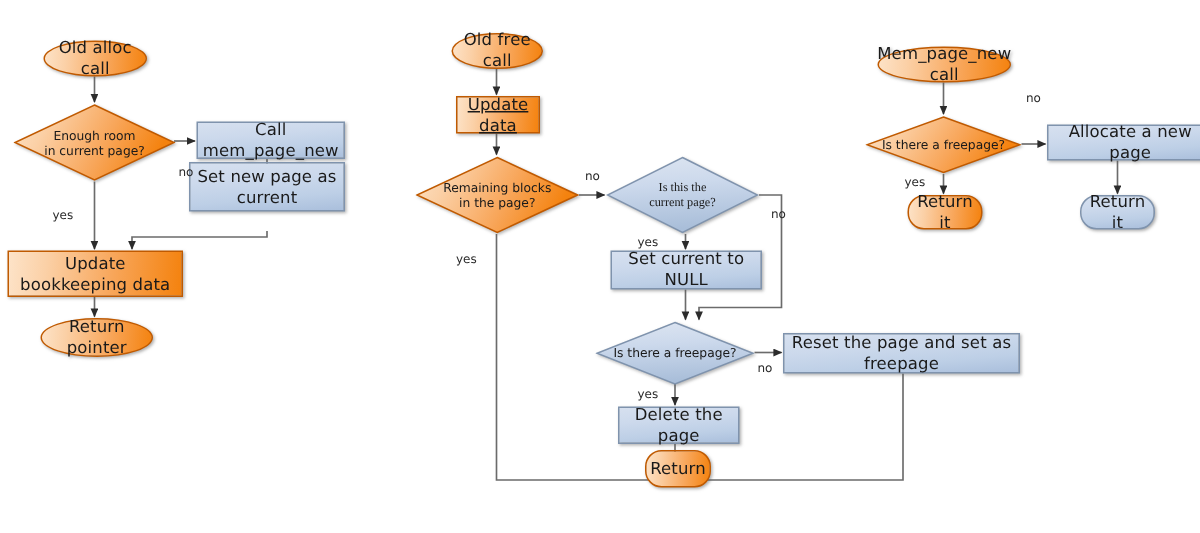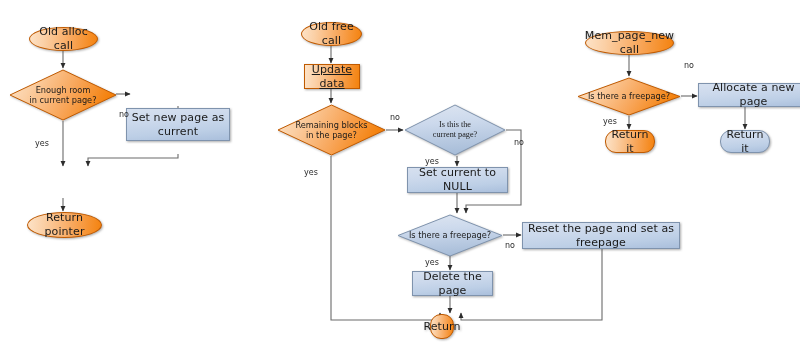--- a/index.html
+++ b/index.html
@@ -99,25 +99,31 @@
             <stop offset="100%" stop-color="#f4820e"></stop>
         </linearGradient>
       </defs>
       <polygon points="54,1 107,26 54,51 1,26" fill="url(#og1)" stroke="#c05a00" stroke-width="1"></polygon>
     </svg>
     <div class="dlabel">
       <span>Enough room<br>in current page?</span>
     </div>
   </div>
 
+  <div class="node b-rect" style="left:131px;top:81px;width:99px;height:25px;">
+    <span>Call mem_page_new</span>
+  </div>
 
   <div class="node b-rect" style="left:126px;top:108px;width:104px;height:33px;">
     <span>Set new page as current</span>
   </div>
 
+  <div class="node o-rect" style="left:5px;top:167px;width:117px;height:31px;">
+    <span>Update bookkeeping data</span>
+  </div>
 
   <div class="node o-ellipse" style="left:27px;top:212px;width:75px;height:26px;">
     <span>Return pointer</span>
   </div>
 
   <div class="elabel" style="left:119px;top:110px;">no</div>
   <div class="elabel" style="left:35px;top:139px;">yes</div>
 
   <div class="node o-ellipse" style="left:301px;top:22px;width:61px;height:24px;">
     <span>Old free call</span>
@@ -166,21 +172,21 @@
   </div>
 
   <div class="node b-rect" style="left:522px;top:222px;width:158px;height:27px;">
     <span>Reset the page and set as freepage</span>
   </div>
 
   <div class="node b-rect" style="left:412px;top:271px;width:81px;height:25px;">
     <span>Delete the page</span>
   </div>
 
-  <div class="node o-round" style="left:430px;top:314px;width:24px;height:25px;text-align:center;">
+  <div class="node o-round" style="left:430px;top:300px;width:44px;height:25px;text-align:center;">
     <span>Return</span>
   </div>
 
   <div class="elabel" style="left:390px;top:113px;">no</div>
   <div class="elabel" style="left:304px;top:168px;">yes</div>
   <div class="elabel" style="left:425px;top:157px;">yes</div>
   <div class="elabel" style="left:514px;top:138px;">no</div>
   <div class="elabel" style="left:505px;top:241px;">no</div>
   <div class="elabel" style="left:425px;top:258px;">yes</div>
 

